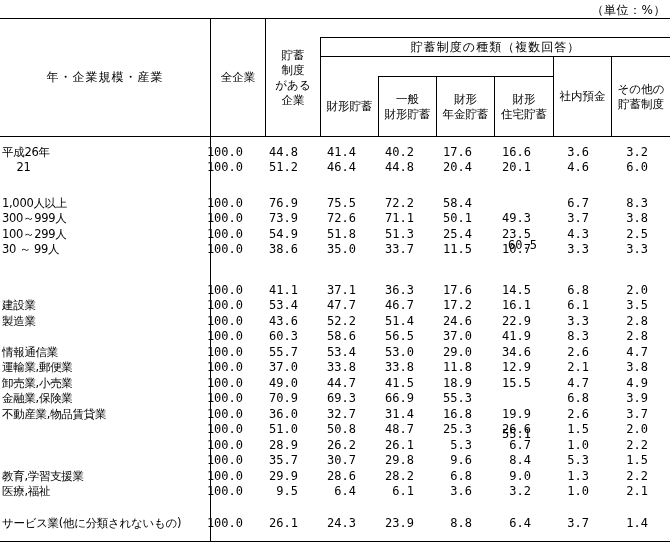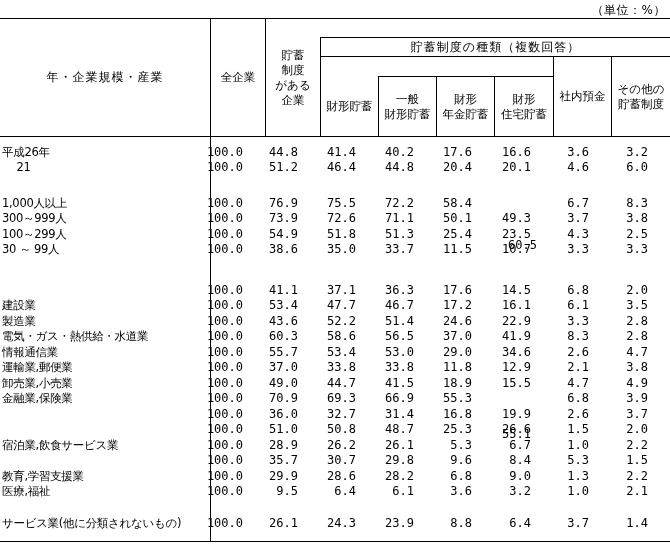--- a/index.html
+++ b/index.html
@@ -148,21 +148,20 @@
       <span class="v" style="right: 408px;">100.0</span>
       <span class="v" style="right: 353px;">43.6</span>
       <span class="v" style="right: 295px;">52.2</span>
       <span class="v" style="right: 237px;">51.4</span>
       <span class="v" style="right: 179px;">24.6</span>
       <span class="v" style="right: 120px;">22.9</span>
       <span class="v" style="right: 62px;">3.3</span>
       <span class="v" style="right: 3px;">2.8</span>
     </div>
     <div class="row" style="top: 329px;">
-      <span class="lbl">電気・ガス・熱供給・水道業</span>
       <span class="v" style="right: 408px;">100.0</span>
       <span class="v" style="right: 353px;">60.3</span>
       <span class="v" style="right: 295px;">58.6</span>
       <span class="v" style="right: 237px;">56.5</span>
       <span class="v" style="right: 179px;">37.0</span>
       <span class="v" style="right: 120px;">41.9</span>
       <span class="v" style="right: 62px;">8.3</span>
       <span class="v" style="right: 3px;">2.8</span>
     </div>
     <div class="row" style="top: 345px;">
@@ -203,41 +202,41 @@
       <span class="v" style="right: 408px;">100.0</span>
       <span class="v" style="right: 353px;">70.9</span>
       <span class="v" style="right: 295px;">69.3</span>
       <span class="v" style="right: 237px;">66.9</span>
       <span class="v" style="right: 179px;">55.3</span>
       <span class="v" style="right: 120px; margin-top: 36px;">55.1</span>
       <span class="v" style="right: 62px;">6.8</span>
       <span class="v" style="right: 3px;">3.9</span>
     </div>
     <div class="row" style="top: 407px;">
+      <span class="lbl">不動産業,物品賃貸業</span>
       <span class="v" style="right: 408px;">100.0</span>
       <span class="v" style="right: 353px;">36.0</span>
       <span class="v" style="right: 295px;">32.7</span>
       <span class="v" style="right: 237px;">31.4</span>
       <span class="v" style="right: 179px;">16.8</span>
       <span class="v" style="right: 120px;">19.9</span>
       <span class="v" style="right: 62px;">2.6</span>
       <span class="v" style="right: 3px;">3.7</span>
     </div>
     <div class="row" style="top: 422px;">
       <span class="v" style="right: 408px;">100.0</span>
       <span class="v" style="right: 353px;">51.0</span>
       <span class="v" style="right: 295px;">50.8</span>
       <span class="v" style="right: 237px;">48.7</span>
       <span class="v" style="right: 179px;">25.3</span>
       <span class="v" style="right: 120px;">26.6</span>
       <span class="v" style="right: 62px;">1.5</span>
       <span class="v" style="right: 3px;">2.0</span>
     </div>
     <div class="row" style="top: 438px;">
-      <span class="lbl">宿泊業,飲食サービス業</span>
       <span class="v" style="right: 408px;">100.0</span>
       <span class="v" style="right: 353px;">28.9</span>
       <span class="v" style="right: 295px;">26.2</span>
       <span class="v" style="right: 237px;">26.1</span>
       <span class="v" style="right: 179px;">5.3</span>
       <span class="v" style="right: 120px;">6.7</span>
       <span class="v" style="right: 62px;">1.0</span>
       <span class="v" style="right: 3px;">2.2</span>
     </div>
     <div class="row" style="top: 453px;">

